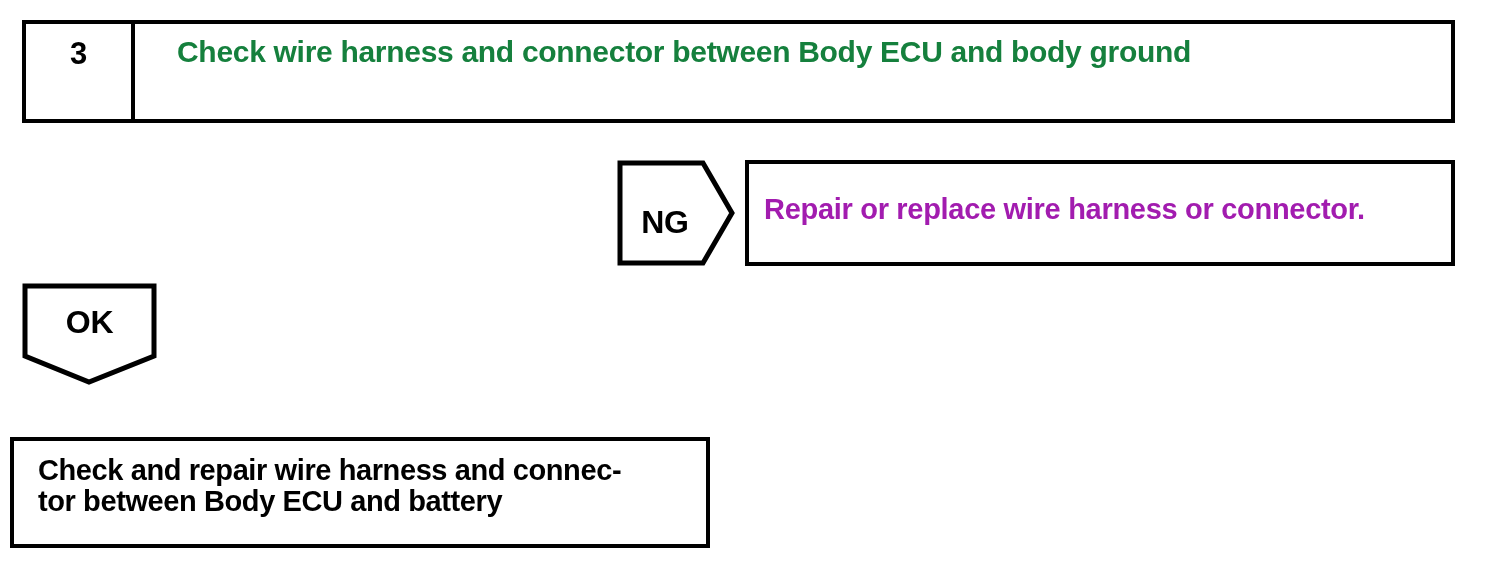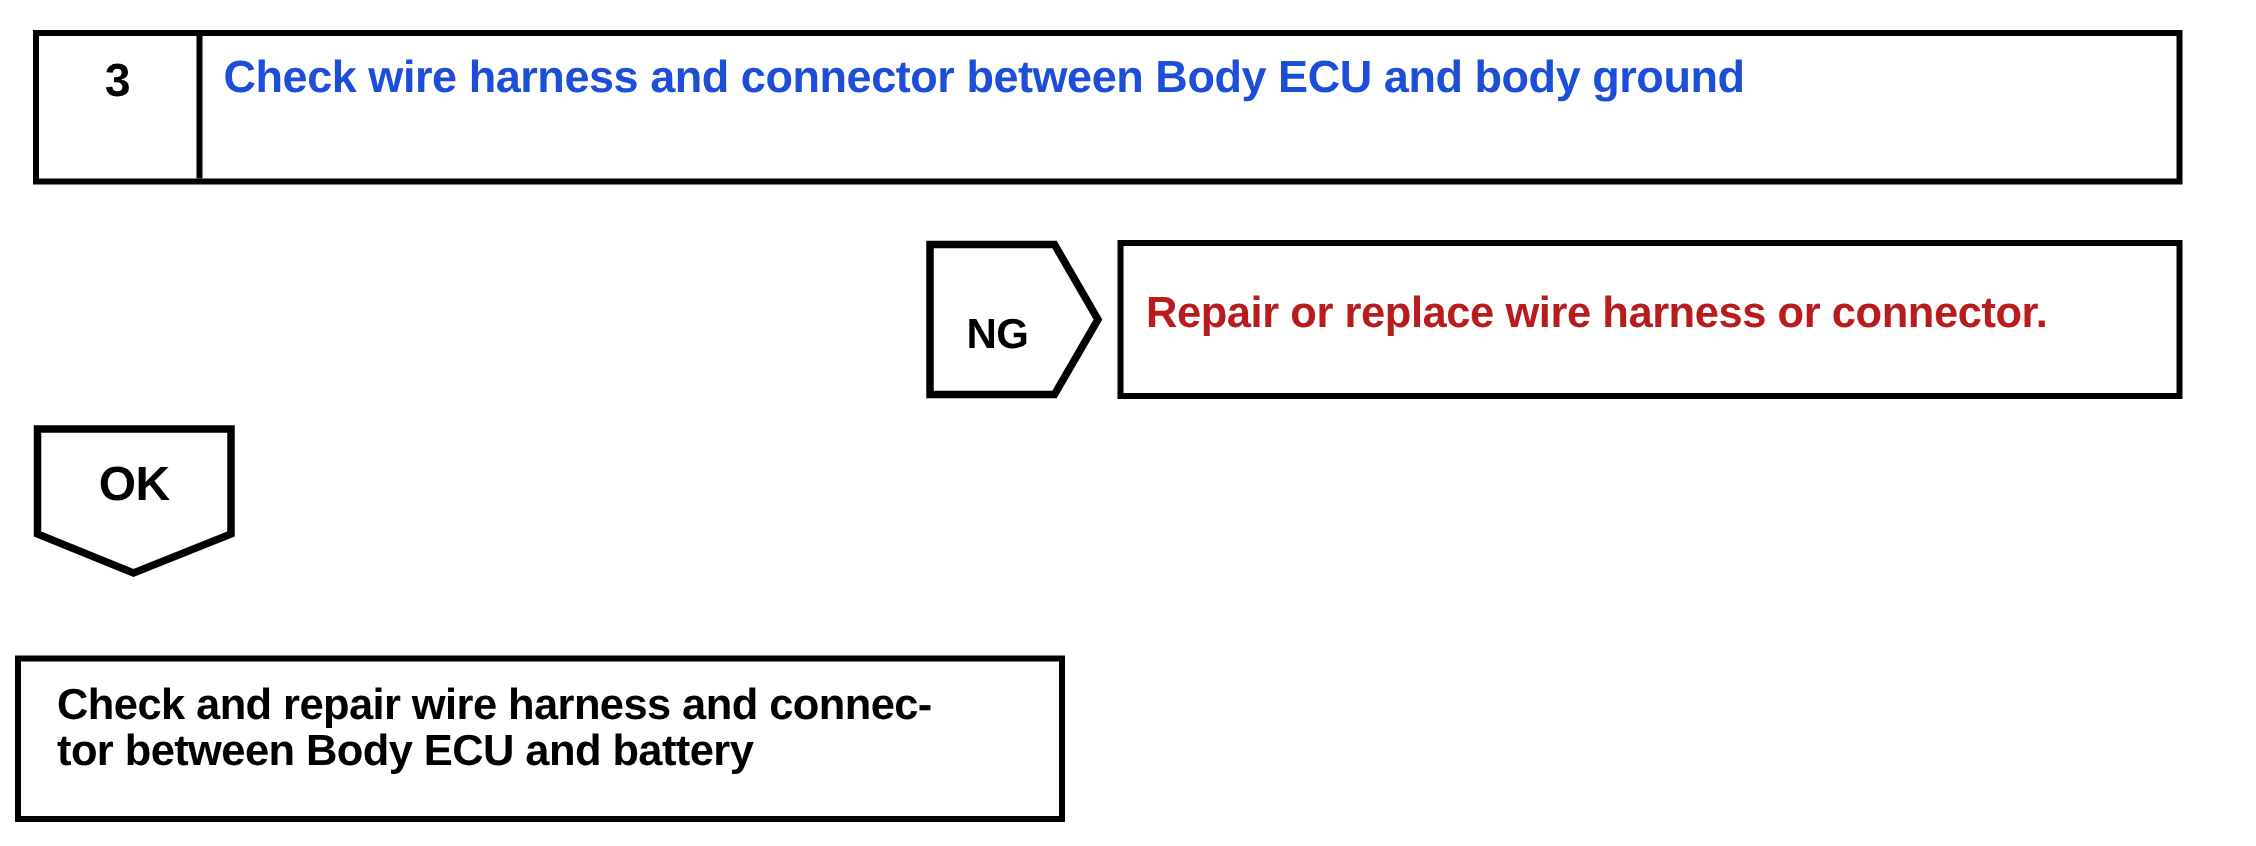--- a/index.html
+++ b/index.html
@@ -50,24 +50,25 @@
   }
   .step-title-cell {
     flex: 1;
     display: flex;
     align-items: flex-start;
     padding: 11px 0 0 14px;
   }
   .step-title-text {
     font-size: 30px;
     font-weight: bold;
-    color: #1d4ed8;
+    color: #15803d;
     line-height: 1.12;
     letter-spacing: -0.3px;
     white-space: nowrap;
+    margin-left: 28px;
   }
 
   
   .ng-branch {
     position: absolute;
     left: 617px;
     top: 160px;
     width: 838px;
     height: 106px;
   }
@@ -86,42 +87,42 @@
   }
   .tag-ng-label {
     position: absolute;
     left: 0;
     top: 0;
     width: 96px;
     height: 125px;
     display: flex;
     align-items: center;
     justify-content: center;
-    font-size: 28px;
+    font-size: 32px;
     font-weight: bold;
     color: #000000;
     letter-spacing: -0.3px;
   }
   .ng-result-box {
     position: absolute;
     left: 128px;
     top: 0;
     width: 710px;
     height: 106px;
     box-sizing: border-box;
     border: 4px solid #000000;
     background: #ffffff;
     display: flex;
     align-items: flex-start;
     padding: 29px 0 0 15px;
   }
   .ng-result-text {
     font-size: 29px;
     font-weight: bold;
-    color: #b91c1c;
+    color: #a21caf;
     letter-spacing: -0.3px;
     white-space: nowrap;
   }
 
   
   .tag-ok {
     position: absolute;
     left: 22px;
     top: 283px;
     width: 135px;

